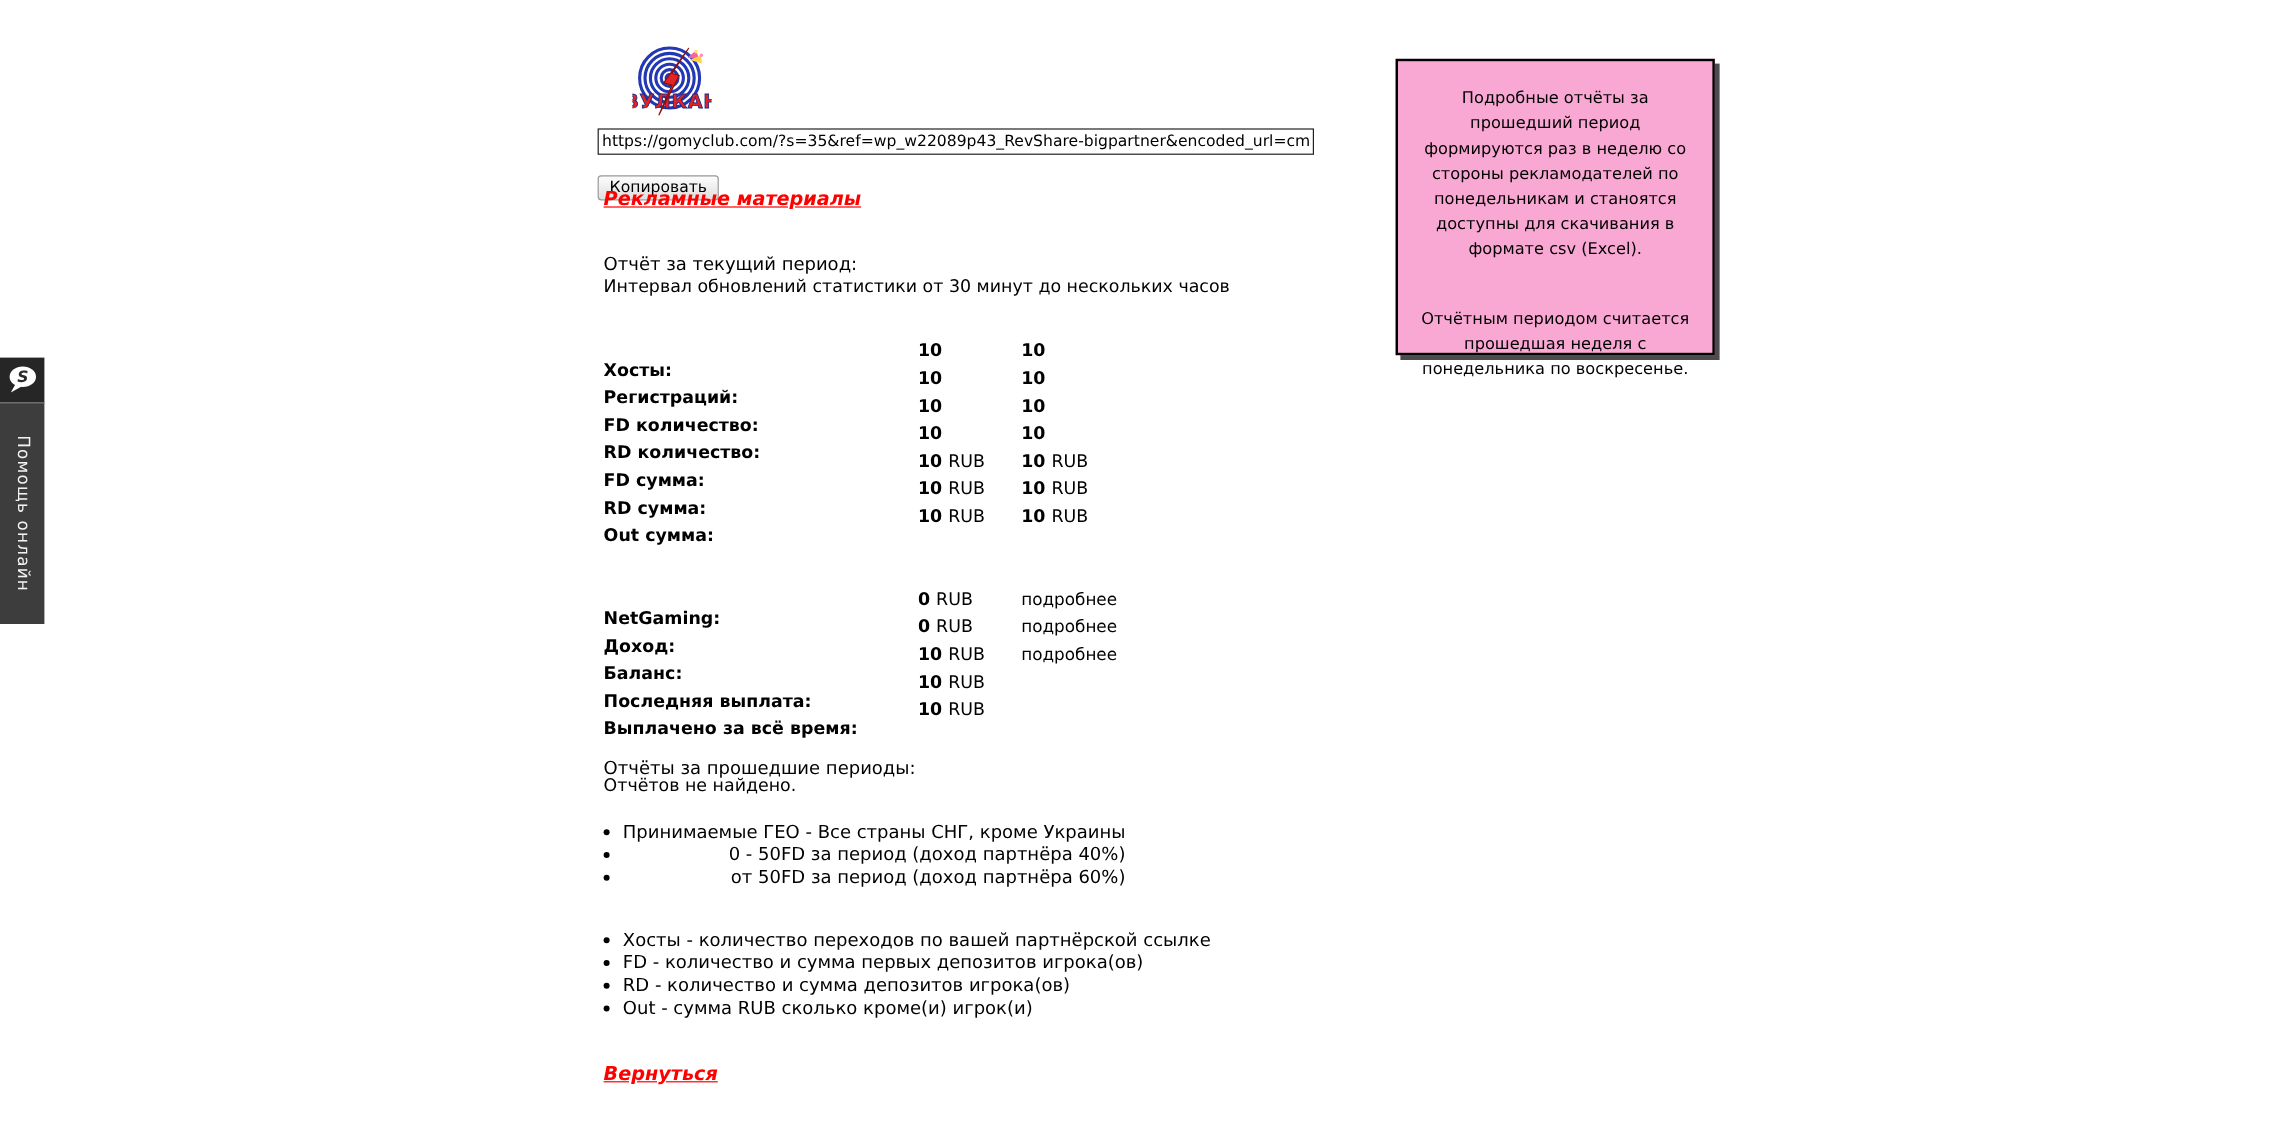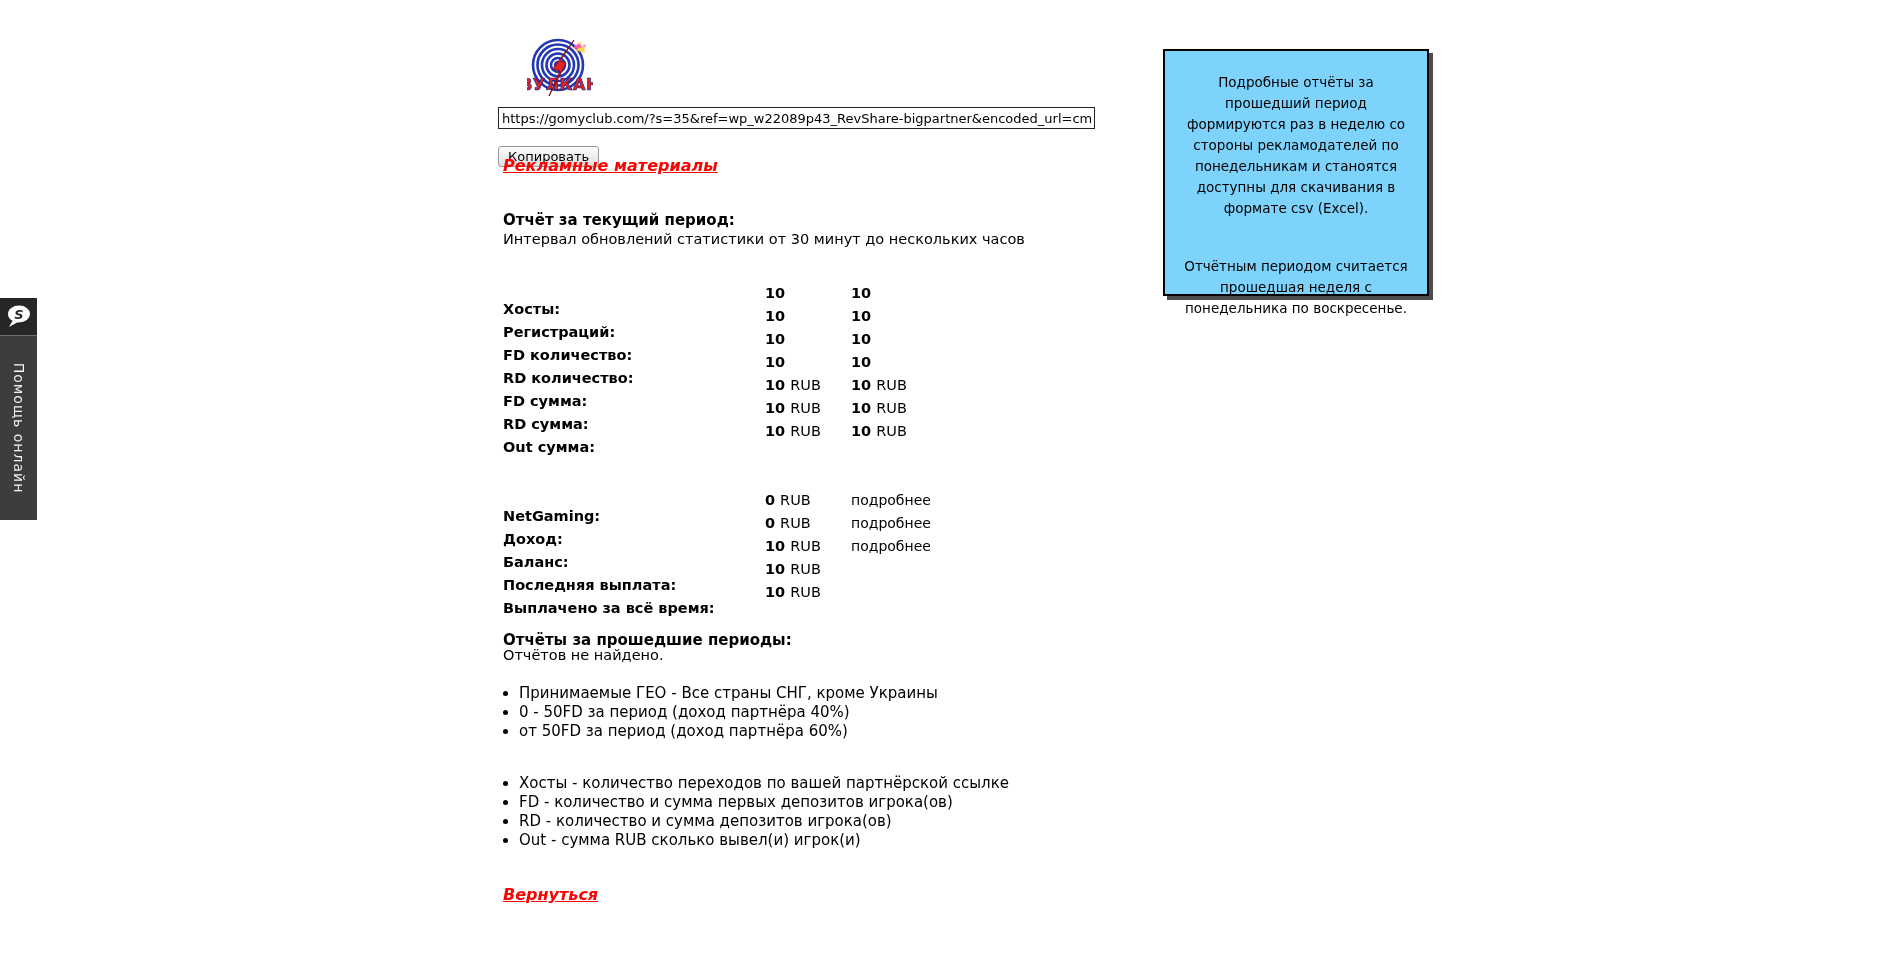--- a/index.html
+++ b/index.html
@@ -31,48 +31,48 @@
     font-family:inherit;font-size:13px;color:#000;
     background:linear-gradient(#fdfdfd,#dfdfdf);border:1px solid #999;border-radius:3px;cursor:pointer;
   }
 
   
   .red-link{position:absolute;color:#ff0000;font-weight:bold;font-style:italic;text-decoration:underline;cursor:pointer;}
   .materials{left:503px;top:156px;font-size:16px;}
   .back{left:503px;top:885px;font-size:16px;}
 
   
-  .section-title{position:absolute;left:503px;font-weight:bold;font-size:15px;}
+  .section-title{position:absolute;left:503px;font-weight:normal;font-size:15px;}
   .t-current{top:211px;}
   .t-past{top:609px;margin-top:22px;}
   .section-sub{position:absolute;left:503px;font-size:14.5px;}
   .s-interval{top:231px;}
   .s-empty{top:647px;}
 
   
   .stats,.summary{position:absolute;left:503px;width:500px;font-size:14.5px;}
   .stats{top:269px;}
   .summary{top:476px;}
   .srow{display:grid;grid-template-columns:262px 86px 140px;height:23px;align-items:center;}
   .cell-label{font-weight:bold;margin-top:32px;}
   .hdr{font-weight:bold;}
   .num{font-weight:bold;}
   .unit{font-weight:normal;margin-left:5px;}
   .plain-link{color:#000;font-size:14px;cursor:pointer;}
 
   
   .blist{position:absolute;left:503px;margin:0;padding:0 0 0 16px;font-size:15px;}
   .blist li{line-height:19px;}
-  .terms{top:684px;}
+  .terms{top:684px;text-align:right;}
   .glossary{top:774px;}
 
   
   .info-box{
     position:absolute;left:1163px;top:49px;width:266px;height:247px;box-sizing:border-box;
-    border:2px solid #000;box-shadow:4px 4px 0 #4c4c4c;background:#7dd3fc;
+    border:2px solid #000;box-shadow:4px 4px 0 #4c4c4c;background:#f9a8d4;
     padding:21px 13px 0 13px;text-align:center;font-size:13.5px;line-height:21px;
   }
   .info-box p{margin:0;}
   .info-box p + p{margin-top:37px;}
 </style>
 </head>
 <body>
 
 <aside class="help-tab">
   <div class="help-icon-box">
@@ -191,21 +191,21 @@
 <ul class="blist terms">
   <li>Принимаемые ГЕО - Все страны СНГ, кроме Украины</li>
   <li>0 - 50FD за период (доход партнёра 40%)</li>
   <li>от 50FD за период (доход партнёра 60%)</li>
 </ul>
 
 <ul class="blist glossary">
   <li>Хосты - количество переходов по вашей партнёрской ссылке</li>
   <li>FD - количество и сумма первых депозитов игрока(ов)</li>
   <li>RD - количество и сумма депозитов игрока(ов)</li>
-  <li>Out - сумма RUB сколько вывел(и) игрок(и)</li>
+  <li>Out - сумма RUB сколько кроме(и) игрок(и)</li>
 </ul>
 
 <a class="red-link back">Вернуться</a>
 
 <div class="info-box">
   <p>Подробные отчёты за прошедший период формируются раз в неделю со стороны рекламодателей по понедельникам и станоятся доступны для скачивания в формате csv (Excel).</p>
   <p>Отчётным периодом считается прошедшая неделя с понедельника по воскресенье.</p>
 </div>
 
 </body></html>

